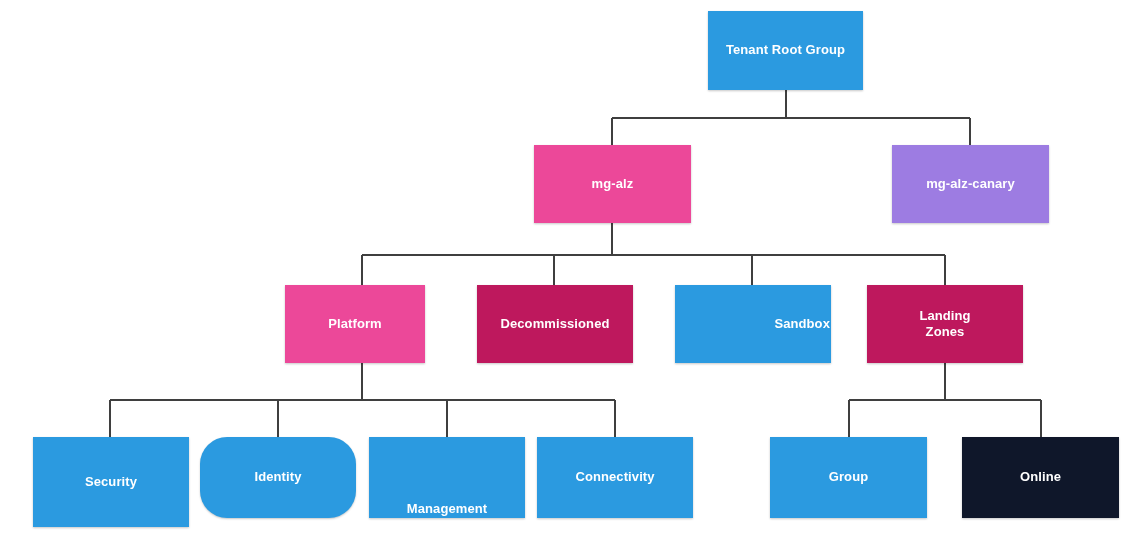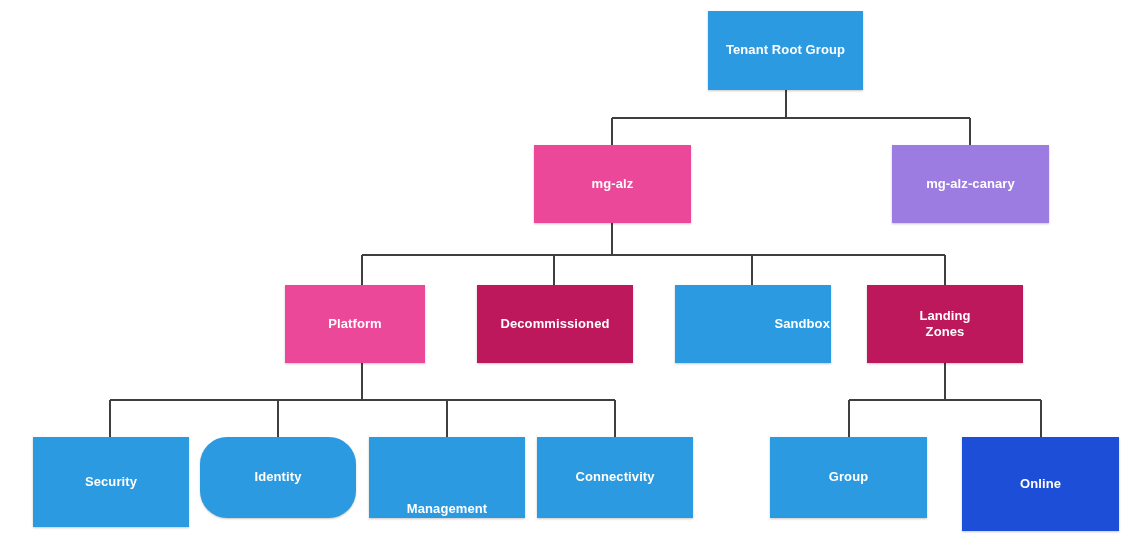--- a/index.html
+++ b/index.html
@@ -78,16 +78,16 @@
       <div class="node blue" style="left: 285px; top: 285px; width: 140px; height: 78px; background: #ec4899;"><span>Platform</span></div>
       <div class="node blue" style="left: 477px; top: 285px; width: 156px; height: 78px; background: #be185d;"><span>Decommissioned</span></div>
       <div class="node blue" style="left: 675px; top: 285px; width: 156px; height: 78px; background: rgb(43, 154, 224); justify-content: flex-end;"><span>Sandbox</span></div>
       <div class="node blue" style="left: 867px; top: 285px; width: 156px; height: 78px; background: #be185d;"><span>Landing
 Zones</span></div>
       <div class="node blue" style="left: 33px; top: 437px; width: 156px; height: 90px; background: rgb(43, 154, 224);"><span>Security</span></div>
       <div class="node blue" style="left: 200px; top: 437px; width: 156px; height: 81px; background: rgb(43, 154, 224); border-radius: 27px;"><span>Identity</span></div>
       <div class="node blue" style="left: 369px; top: 437px; width: 156px; height: 81px; background: rgb(43, 154, 224); align-items: flex-end;"><span>Management</span></div>
       <div class="node blue" style="left: 537px; top: 437px; width: 156px; height: 81px; background: rgb(43, 154, 224);"><span>Connectivity</span></div>
       <div class="node blue" style="left: 770px; top: 437px; width: 157px; height: 81px; background: rgb(43, 154, 224);"><span>Group</span></div>
-      <div class="node blue" style="left: 962px; top: 437px; width: 157px; height: 94px; background: #1d4ed8;"><span>Online</span></div>
+      <div class="node blue" style="left: 962px; top: 437px; width: 157px; height: 81px; background: #0f172a;"><span>Online</span></div>
     </div>
 
 </div>
 
 </body></html>

